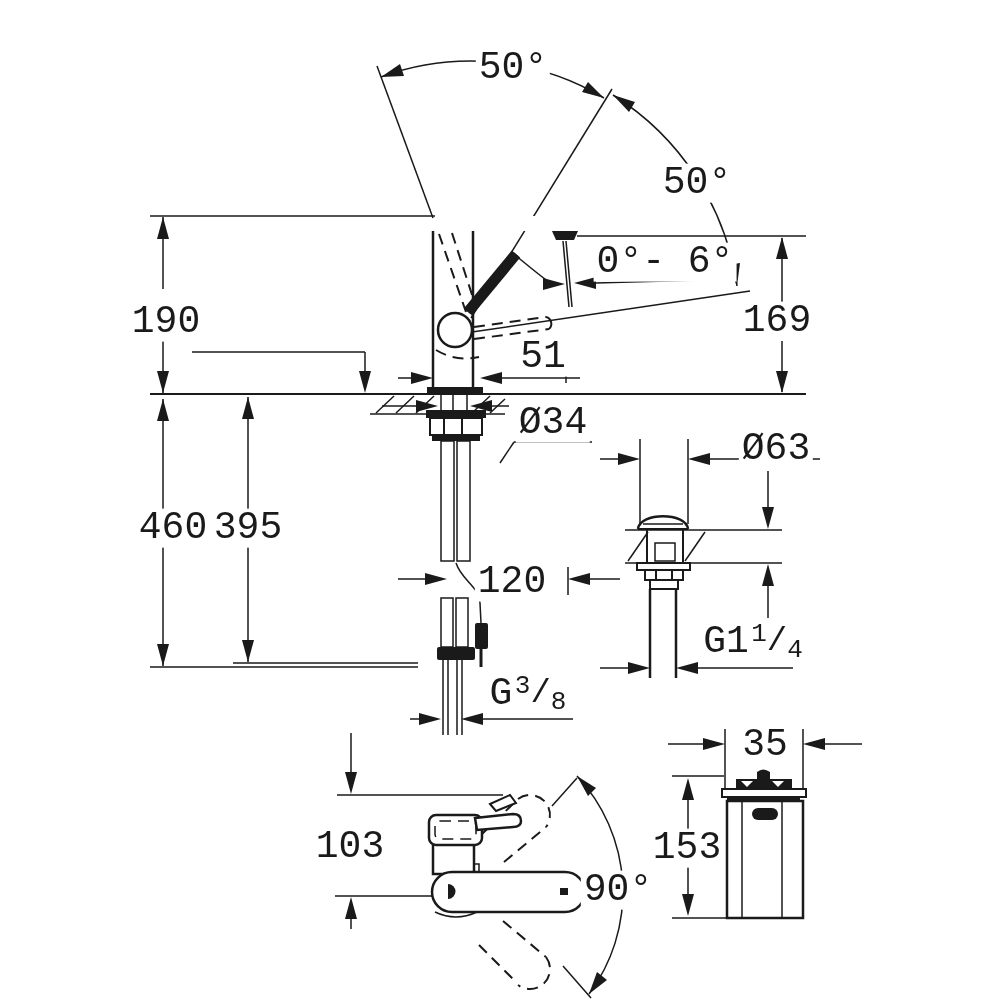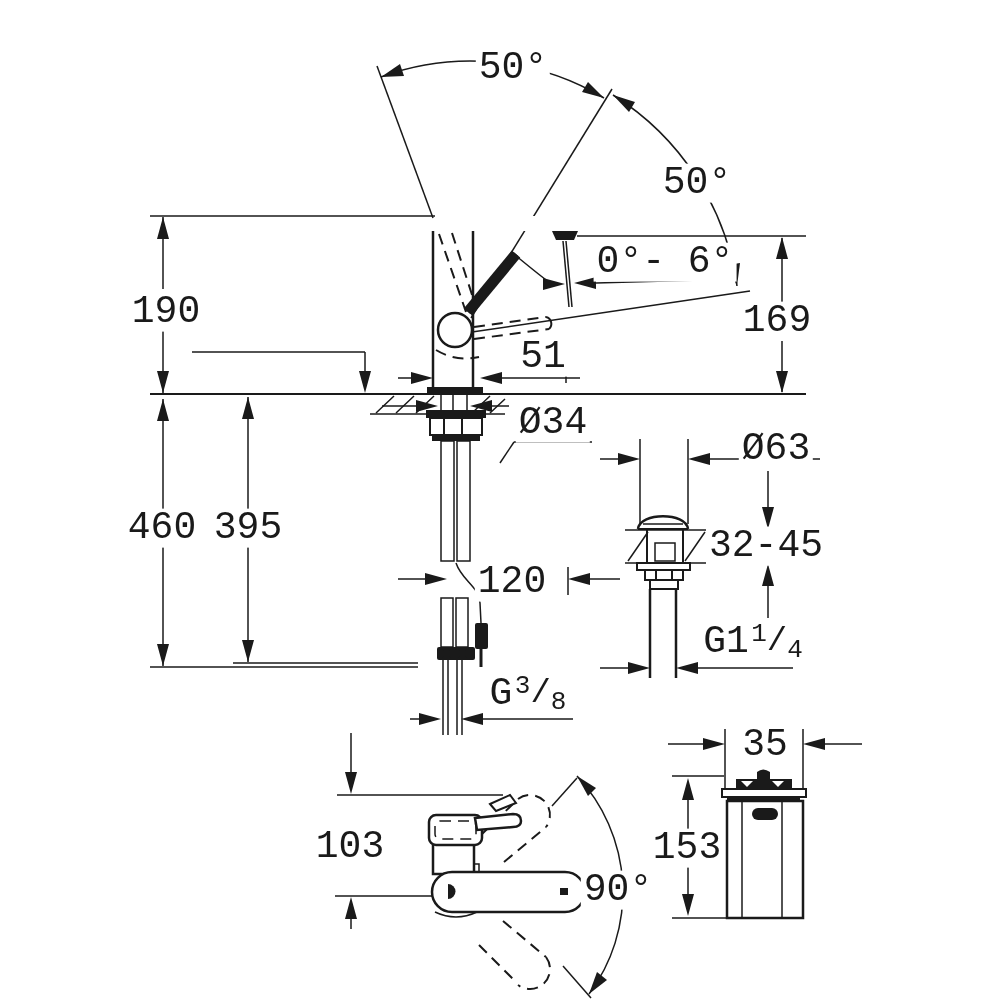--- a/index.html
+++ b/index.html
@@ -242,30 +242,29 @@
     <line class="w15" x1="742" y1="780" x2="742" y2="897"></line>
     <line class="w15" x1="782" y1="780" x2="782" y2="897"></line>
     <rect class="ink" x="752" y="787" width="26" height="12" rx="6"></rect>
   </g>
 </svg>
 
   <div class="lbl" style="left:513px;top:47px">50°</div>
   <div class="lbl" style="left:697px;top:162px">50°</div>
   <div class="lbl" style="left:665px;top:241px">0°- 6°</div>
   <div class="lbl" style="left:777px;top:300px">169</div>
-  <div class="lbl" style="left:166px;top:291px">190</div>
+  <div class="lbl" style="left:166px;top:301px">190</div>
   <div class="lbl" style="left:543px;top:336px">51</div>
   <div class="lbl" style="left:553px;top:402px">Ø34</div>
-  <div class="lbl" style="left:162px;top:507px">460</div>
+  <div class="lbl" style="left:173px;top:507px">460</div>
   <div class="lbl" style="left:248px;top:507px">395</div>
   <div class="lbl" style="left:512px;top:561px">120</div>
   <div class="lbl" style="left:528px;top:673px"><span>G</span> <span class="frac-sup">3</span><span class="frac-slash">/</span><span class="frac-sub">8</span></div>
 
   <div class="lbl" style="left:776px;top:428px">Ø63</div>
-  <div class="lbl" style="left:766px;top:525px">32-45</div>
   <div class="lbl" style="left:753px;top:621px"><span>G1</span> <span class="frac-sup">1</span><span class="frac-slash">/</span><span class="frac-sub">4</span></div>
 
   <div class="lbl" style="left:350px;top:826px">103</div>
   <div class="lbl" style="left:618px;top:869px">90°</div>
   <div class="lbl" style="left:765px;top:724px">35</div>
   <div class="lbl" style="left:687px;top:827px">153</div>
 
 </div>
 
 </body></html>

